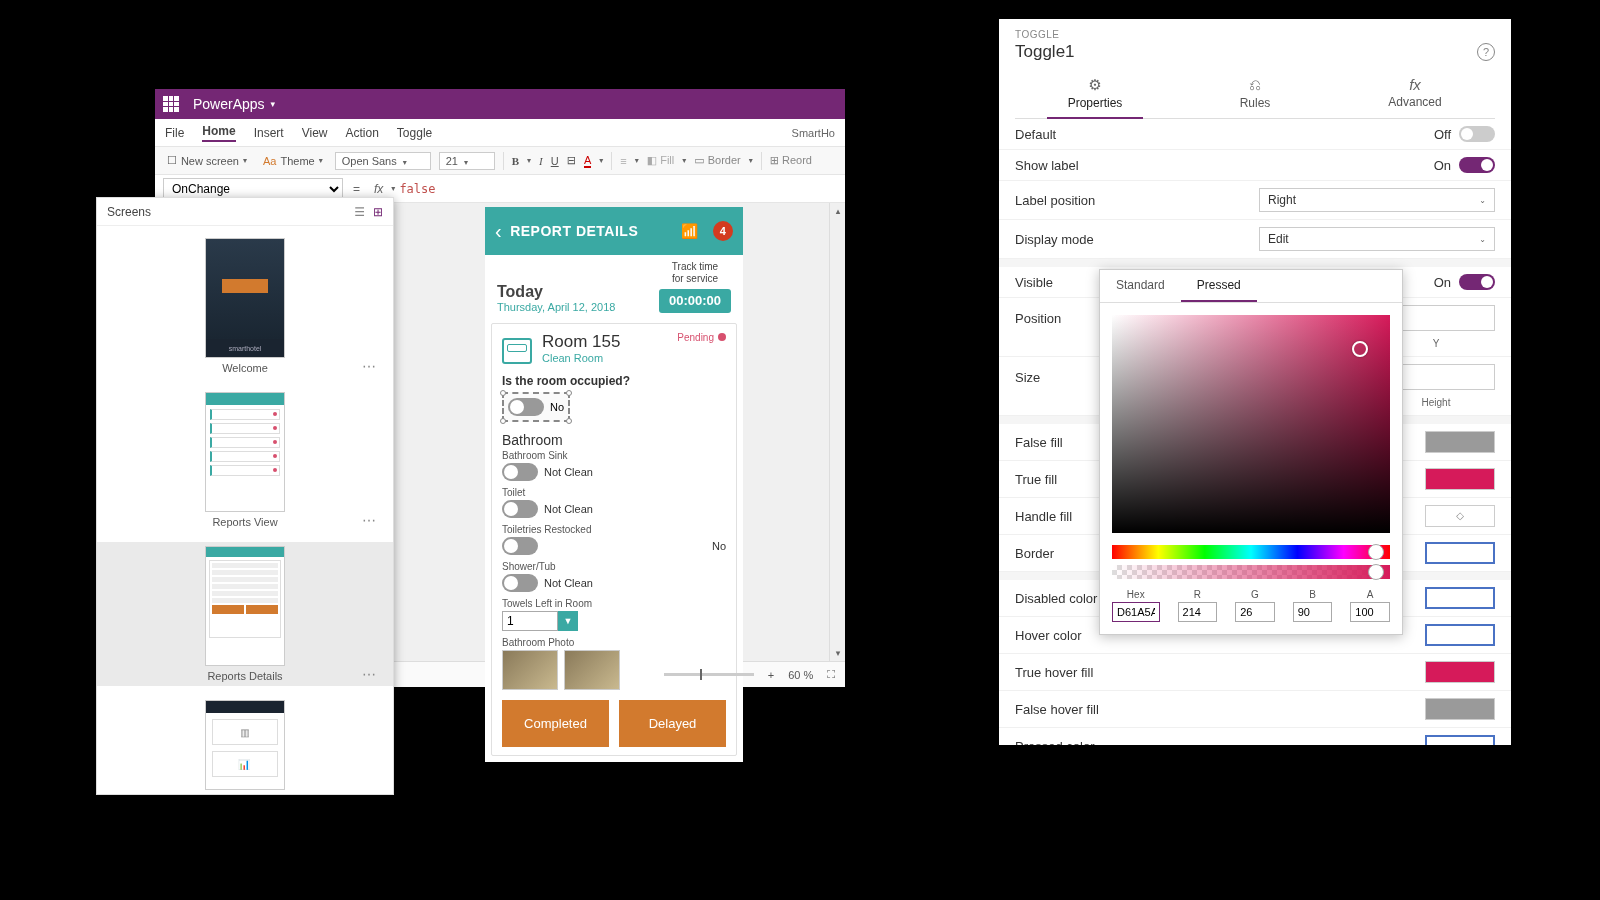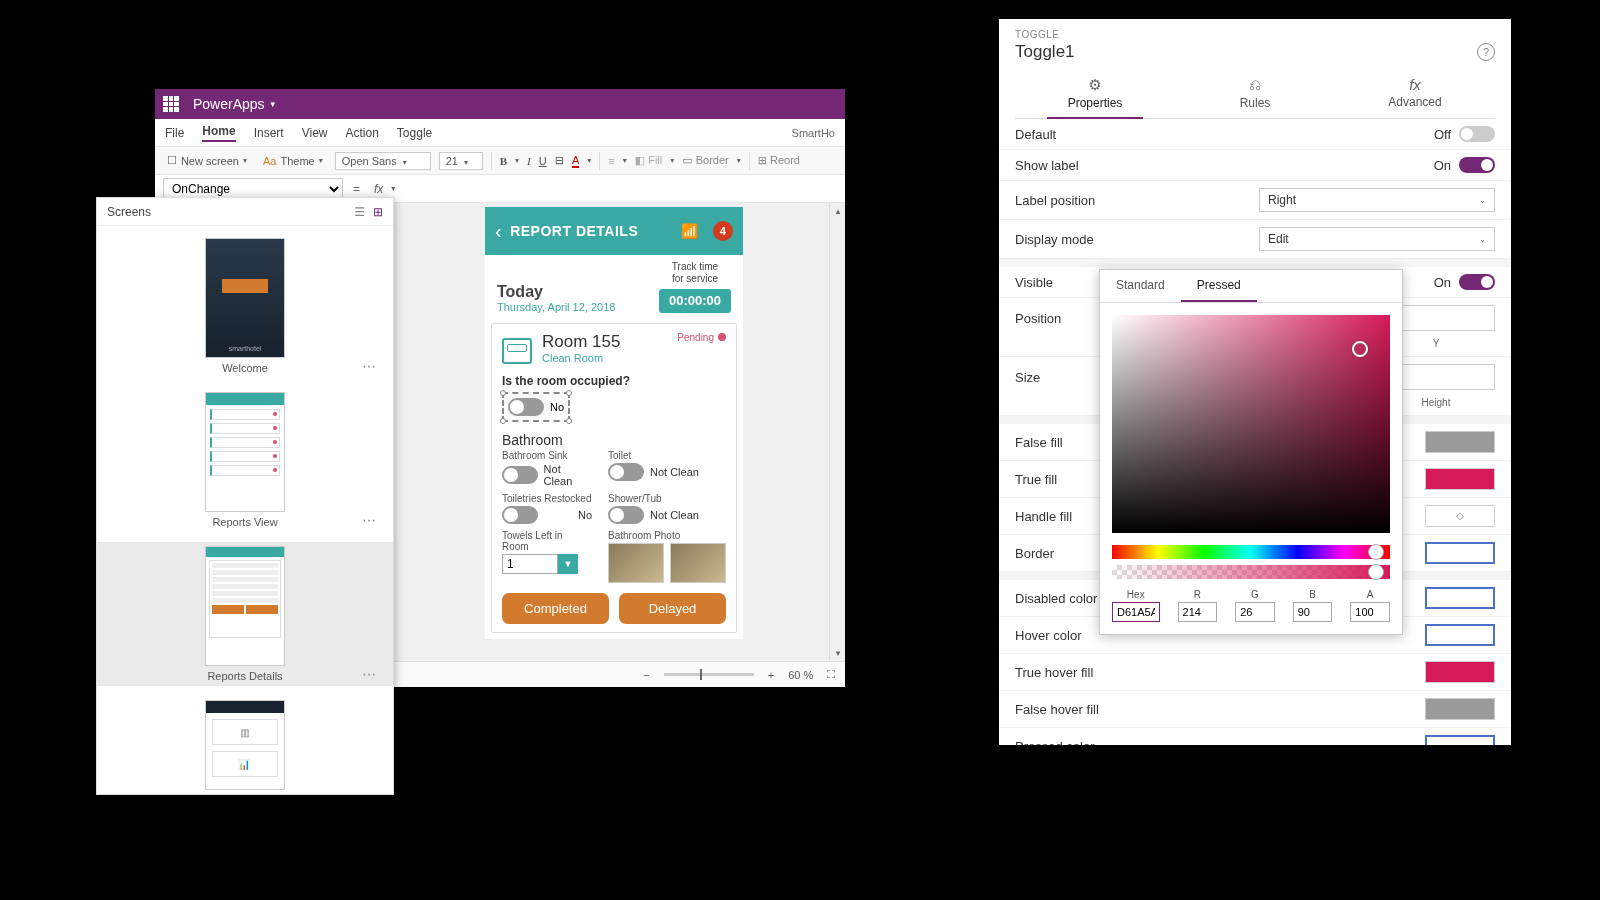--- a/index.html
+++ b/index.html
@@ -44,31 +44,31 @@
 .room-name{font-size:17px;color:#333;font-weight:500}
 .room-sub{font-size:11px;color:#3aa9a3}
 .pending{position:absolute;right:0;top:0;font-size:10px;color:#d7506e;display:flex;align-items:center;gap:4px}
 .pending::after{content:"";width:8px;height:8px;border-radius:50%;background:#d7506e}
 .q{font-size:12px;color:#333;margin:10px 0 4px;font-weight:600}
 .toggle-selected{display:inline-flex;align-items:center;gap:6px;border:2px dashed #888;padding:4px;background:#fafafa;position:relative}
 .handle-dot{width:6px;height:6px;border:1px solid #888;background:#fff;border-radius:50%;position:absolute}
 .tg{width:36px;height:18px;background:#999;border-radius:9px;position:relative}
 .tg::after{content:"";position:absolute;left:2px;top:2px;width:14px;height:14px;background:#fff;border-radius:50%}
 .section-h{font-size:14px;color:#333;margin:10px 0 2px;font-weight:500}
-.grid2{display:grid;grid-template-columns:1fr 1fr;gap:6px 16px;font-size:11px;color:#333}
+.grid2{display:grid;grid-template-columns:1fr;gap:6px 16px;font-size:11px;color:#333}
 .lbl{font-size:10px;color:#555;margin-bottom:2px}
 .tg-row{display:flex;align-items:center;gap:6px}
 .val{font-size:11px}
 .sel-towels{display:flex;margin-top:2px}
 .sel-towels input{width:56px;border:1px solid #aaa;padding:2px 4px;font-size:12px}
 .sel-towels .dd{width:20px;background:#3aa9a3;color:#fff;display:flex;align-items:center;justify-content:center;font-size:9px}
 .thumbs{display:flex;gap:6px;margin-top:2px}
 .thumb{width:56px;height:40px;background:linear-gradient(135deg,#8a7a5a,#c9b98f);border:1px solid #ccc}
 .btns{display:flex;gap:10px;margin-top:10px}
-.btn{flex:1;padding:8px 0;text-align:center;color:#fff;font-size:13px;border-radius:7px}
+.btn{flex:1;padding:16px 0;text-align:center;color:#fff;font-size:13px;border-radius:0}
 .btn.c{background:#d27a2e}.btn.d{background:#d27a2e}
 .statusbar{height:26px;border-top:1px solid #ddd;display:flex;align-items:center;padding:0 10px;font-size:11px;color:#555;gap:14px;background:#fafafa}
 .statusbar .sp{margin-left:auto}
 .slider{width:90px;height:3px;background:#ccc;position:relative}
 .slider::after{content:"";position:absolute;left:40%;top:-4px;width:2px;height:11px;background:#666}
 
 .screens{position:absolute;left:96px;top:197px;width:298px;height:598px;background:#fff;box-shadow:0 2px 10px rgba(0,0,0,.35);border:1px solid #ddd}
 .screens-hdr{height:28px;display:flex;align-items:center;padding:0 10px;font-size:12px;color:#444;border-bottom:1px solid #eee}
 .screens-hdr .icons{margin-left:auto;display:flex;gap:8px;color:#888;font-size:12px}
 .screens-body{height:calc(100% - 28px);overflow:hidden;padding:8px 0}
@@ -169,21 +169,21 @@
     <div class="rb-item">☐ <span>New screen</span> <span class="caret">▾</span></div>
     <div class="rb-item">
         <span style="color:#d27a2e">Aa</span> 
         <span>Theme</span> 
         <span class="caret">▾</span>
       </div>
     <div class="rb-sel" style="width:96px">
         <span>Open Sans</span>
         <span class="caret">▾</span>
       </div>
-    <div class="rb-sel" style="width:44px">
+    <div class="rb-sel" style="width:56px">
         <span>21</span>
         <span class="caret">▾</span>
       </div>
     <div class="sep"></div>
     <b style="font-family:serif">B</b>
       <span class="caret">▾</span>
     <i style="font-family:serif">I</i>
     <span style="text-decoration:underline">U</span>
     <span>⊟</span>
     <span style="color:#c00;border-bottom:2px solid #c00">A</span>
@@ -196,20 +196,21 @@
     <span style="color:#888">▭ <span>Border</span></span>
       <span class="caret">▾</span>
     <div class="sep"></div>
     <span style="color:#888">⊞ <span>Reord</span></span>
   </div>
   <div class="fbar">
     <select><option>OnChange</option></select>
     <span class="eq">=</span>
     <span class="fx">fx</span>
       <span class="caret">▾</span>
+    <span class="formula">false</span>
   </div>
   <div class="canvas">
     <div class="scroll-gutter">
       <div class="scroll-up">▴</div>
       <div class="scroll-dn">▾</div>
     </div>
     <div class="phone">
       <div class="phone-hdr">
         <span class="back">‹</span>
         <span>REPORT DETAILS</span>

